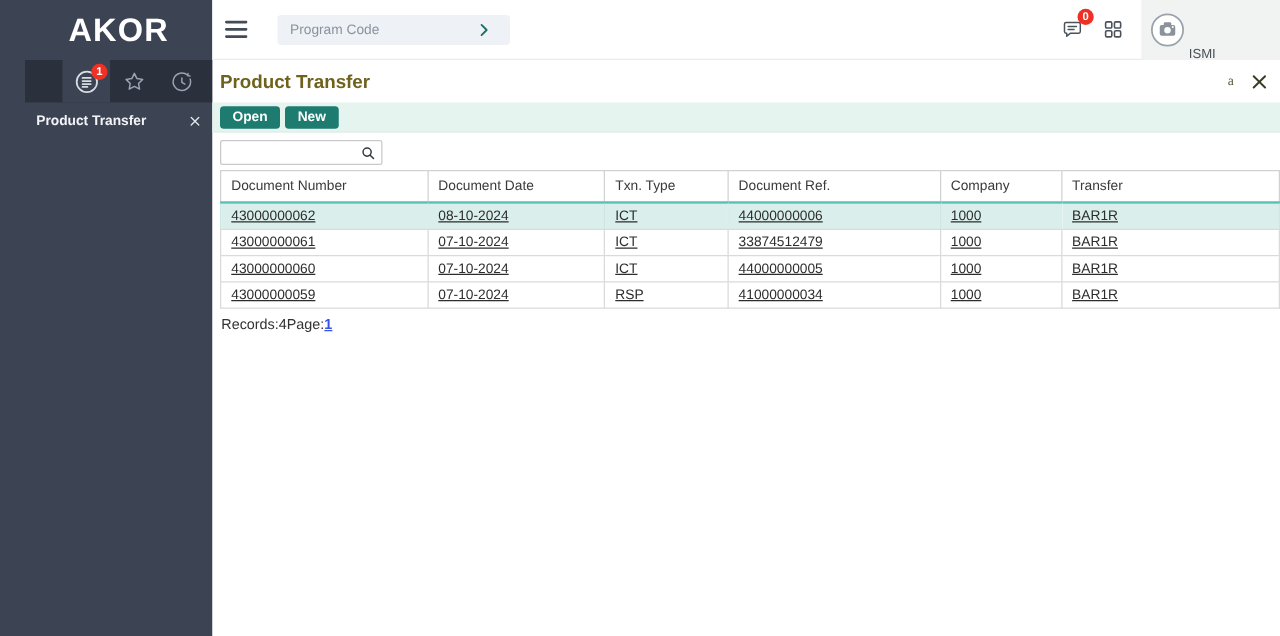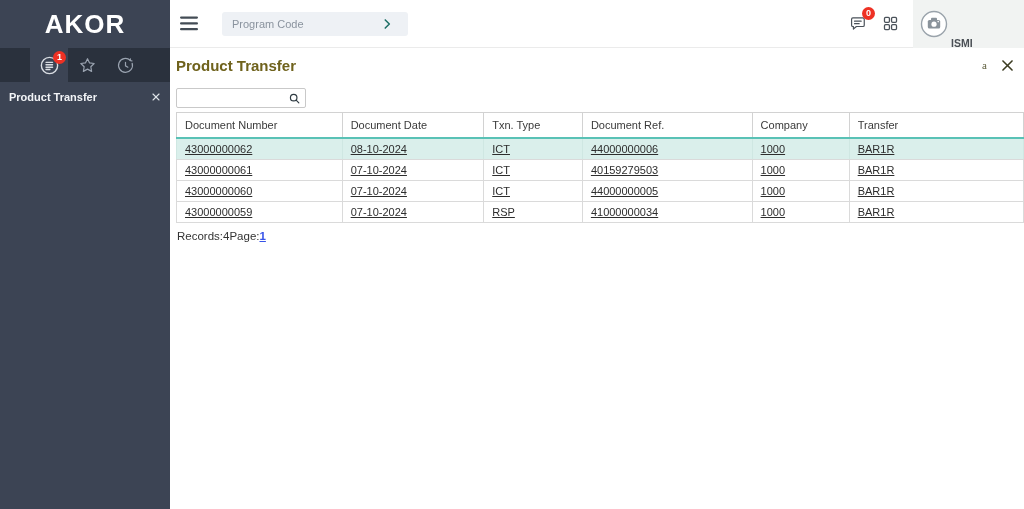--- a/index.html
+++ b/index.html
@@ -6,21 +6,21 @@
   html,body { width:1024px; height:509px; }
   body {
     font-family: "Liberation Sans", sans-serif;
     background: #ffffff;
     color: #2e2e2e;
     overflow: hidden;
   }
   .app { display:flex; width:1024px; height:509px; }
 
   
-  .sidebar { width:170px; background:#3c4454; color:#fff; display:flex; flex-direction:column; flex-shrink:0; }
+  .sidebar { width:170px; background:#3c4454; color:#fff; display:flex; flex-direction:column; flex-shrink:0;padding-left:20px; }
   .side-logo { height:48px; display:flex; align-items:center; justify-content:center;
                font-size:26px; font-weight:bold; letter-spacing:1px; color:#fff; }
   .side-tabs { height:34px; background:#2a313d; display:flex; align-items:stretch; }
   .side-tabs .tab-spacer { width:30px; }
   .side-tab { width:38px; display:flex; align-items:center; justify-content:center;
               position:relative; cursor:pointer; color:#9aa3b0; }
   .side-tab.active { background:#3c4454; color:#d9dde3; }
   .tab-badge { position:absolute; top:3px; right:2px; min-width:13px; height:13px; border-radius:7px;
                background:#ee3124; color:#fff; font-size:9px; font-weight:bold; line-height:13px;
                text-align:center; padding:0 2px; }
@@ -41,21 +41,21 @@
                   color:#3a424a; font-family:"Liberation Sans",sans-serif; min-width:0; }
   .pc-box input::placeholder { color:#8a939e; }
   .pc-go { cursor:pointer; display:flex; align-items:center; }
   .top-spacer { flex:1; }
   .top-icon { position:relative; margin-right:14px; cursor:pointer; display:flex; align-items:center; color:#4a525a; }
   .msg-badge { position:absolute; top:-7px; right:-7px; min-width:13px; height:13px; border-radius:7px;
                background:#ee3124; color:#fff; font-size:9px; font-weight:bold; line-height:13px;
                text-align:center; padding:0 2px; }
   .user-chip { width:111px; height:48px; background:#f1f3f2; display:flex; align-items:center;
                padding-left:7px; cursor:pointer; flex-shrink:0; }
-  .user-name { font-size:10.5px; font-weight:bold; color:#4a4f55; margin-left:3px;margin-top:39px; }
+  .user-name { font-size:10.5px; font-weight:normal; color:#4a4f55; margin-left:3px;margin-top:39px; }
 
   .page-header { height:34px; display:flex; align-items:center; padding:0 10px 0 6px; flex-shrink:0; }
   .page-title { font-size:15px; font-weight:bold; color:#6f621c; }
   .ph-right { margin-left:auto; display:flex; align-items:center; gap:14px; }
   .ph-hint { font-size:11px; color:#5c5c3a; font-family:"Liberation Serif", serif; }
   .ph-close { cursor:pointer; display:flex; align-items:center; }
 
   .action-bar { height:24px; background:#e6f4f0; border-bottom:1px solid #e0ebe7;
                 display:flex; align-items:center; padding-left:6px; gap:4px; flex-shrink:0; }
   .btn { background:#1e7b70; color:#fff; font-size:11px; font-weight:bold; border:none;
@@ -200,20 +200,24 @@
         <span class="ph-hint">a</span>
         <span class="ph-close">
           <svg width="13" height="13" viewBox="0 0 20 20" stroke="#3c3c22" stroke-width="2.4" stroke-linecap="round">
             <line x1="3" y1="3" x2="17" y2="17"></line>
               <line x1="17" y1="3" x2="3" y2="17"></line>
           </svg>
         </span>
       </span>
     </div>
 
+    <div class="action-bar">
+      <button class="btn">Open</button>
+      <button class="btn">New</button>
+    </div>
 
     <div class="search-row">
       <div class="search-box">
         <input type="text" style="">
         <span class="search-ico">
           <svg width="13" height="13" viewBox="0 0 24 24" fill="none" stroke="#2f3b42" stroke-width="2.2" stroke-linecap="round">
             <circle cx="10.5" cy="10.5" r="6"></circle>
             <line x1="15" y1="15" x2="20" y2="20"></line>
           </svg>
         </span>
@@ -245,21 +249,21 @@
           <td>08-10-2024</td>
           <td>ICT</td>
           <td>44000000006</td>
           <td>1000</td>
           <td>BAR1R</td>
         </tr>
         <tr>
           <td>43000000061</td>
           <td>07-10-2024</td>
           <td>ICT</td>
-          <td>40159279503</td>
+          <td>33874512479</td>
           <td>1000</td>
           <td>BAR1R</td>
         </tr>
         <tr>
           <td>43000000060</td>
           <td>07-10-2024</td>
           <td>ICT</td>
           <td>44000000005</td>
           <td>1000</td>
           <td>BAR1R</td>

